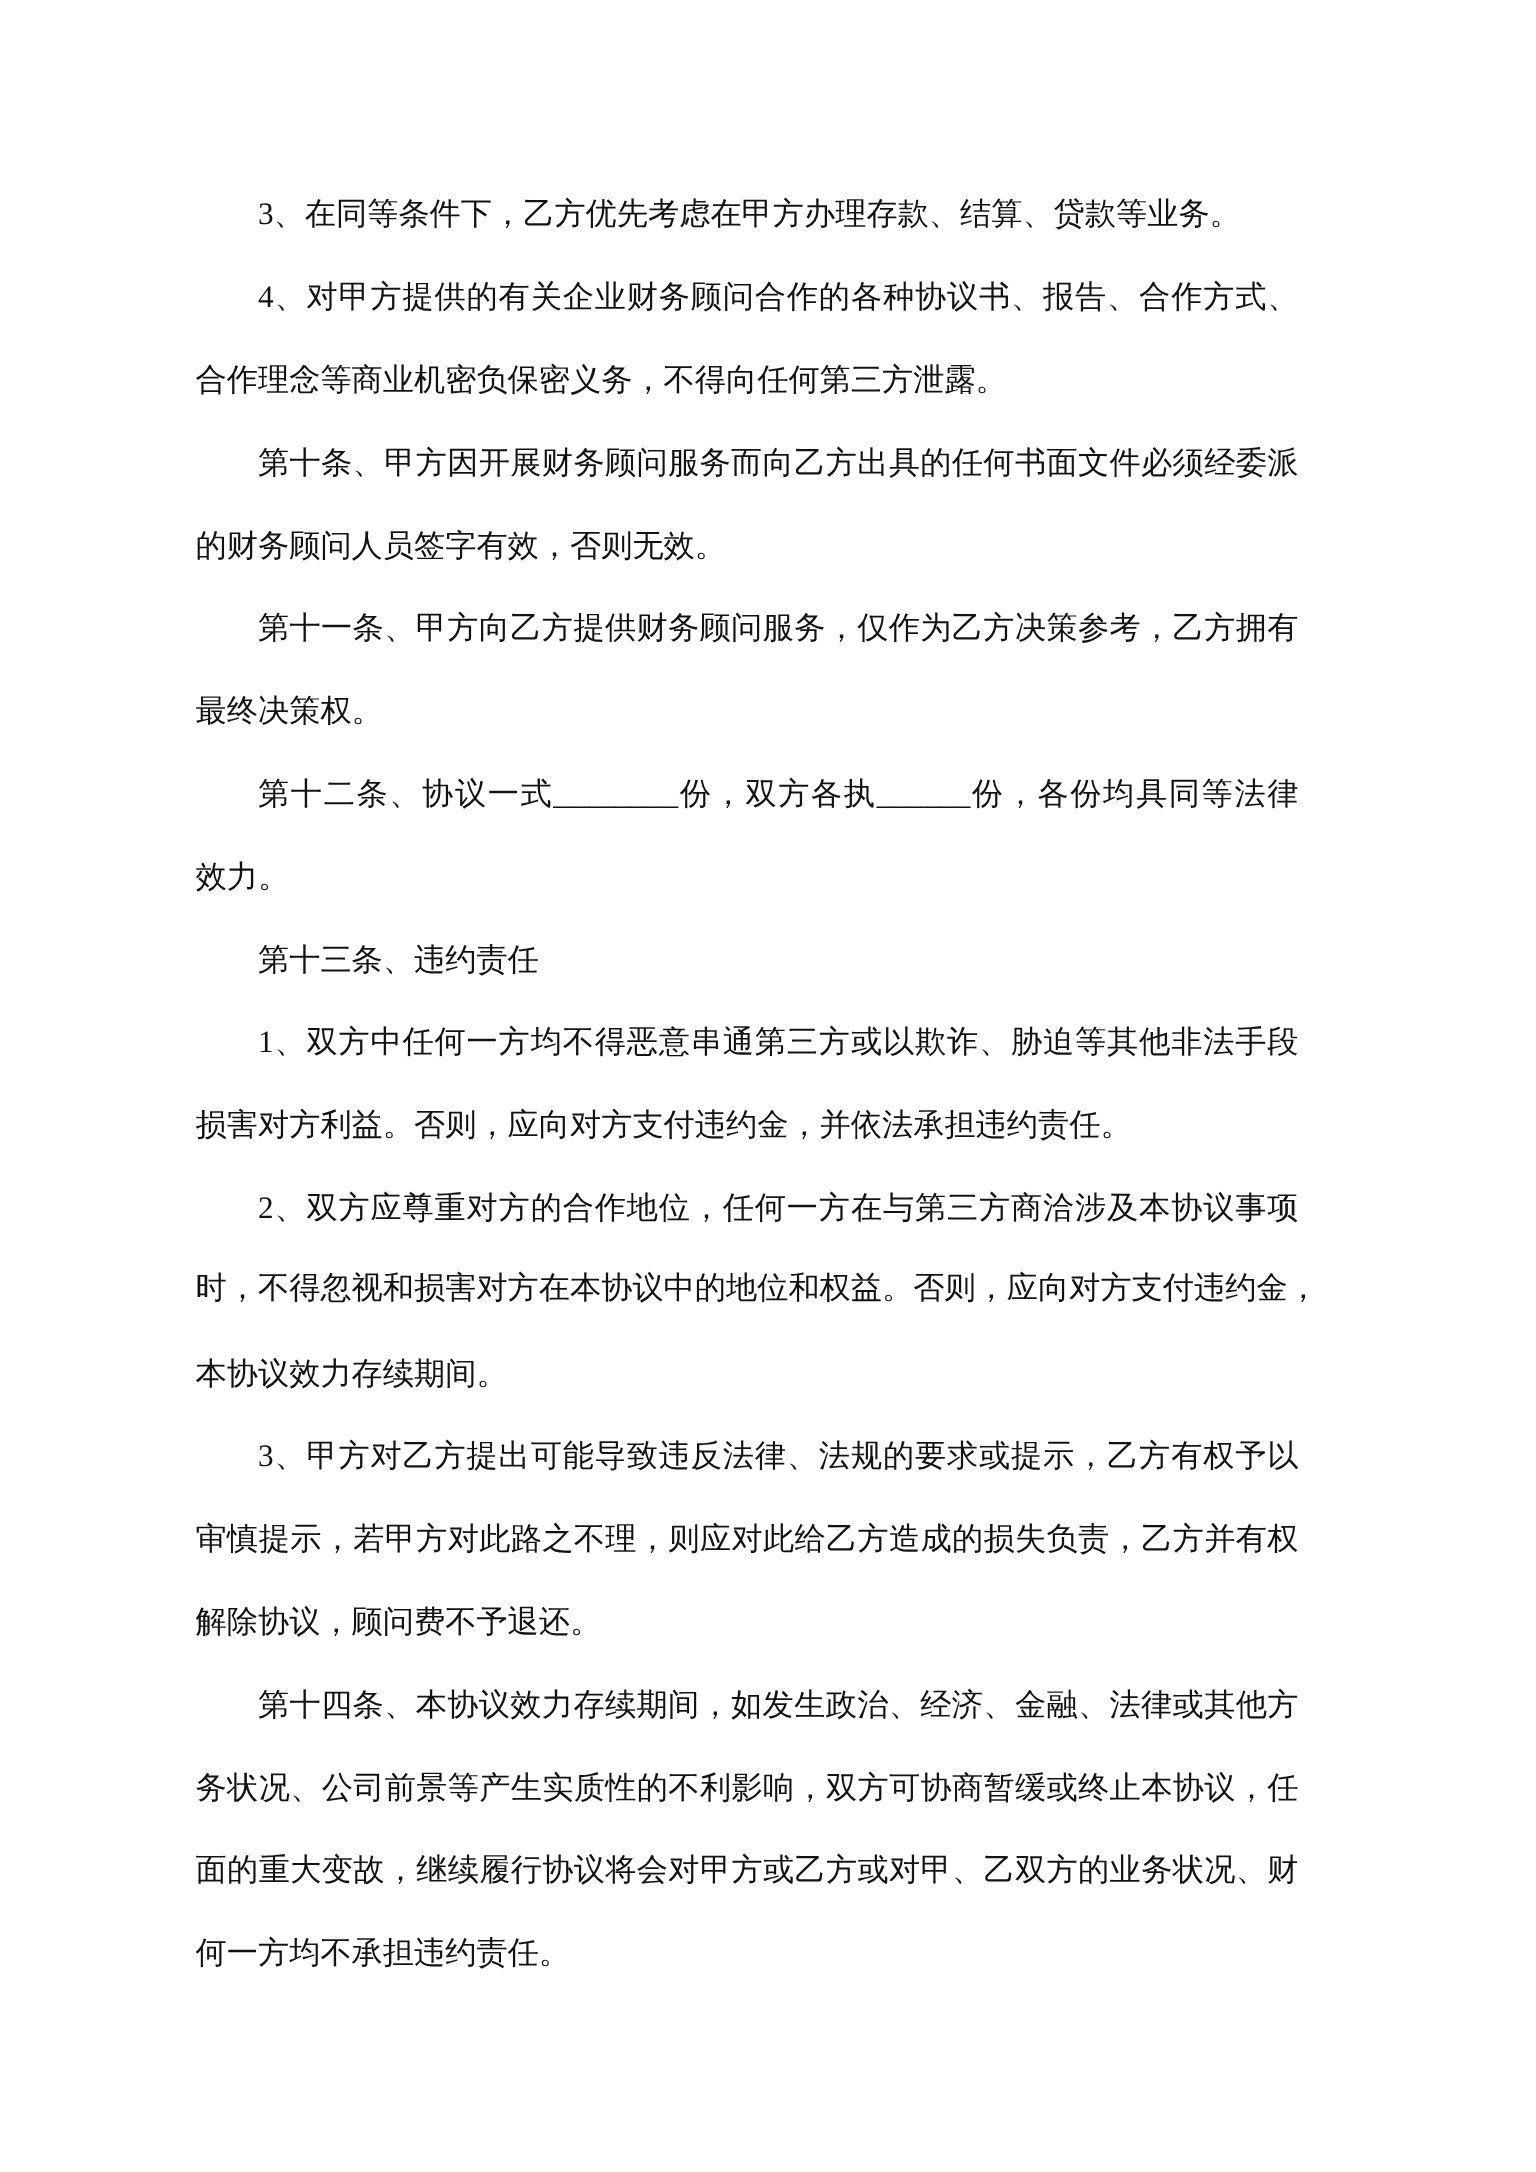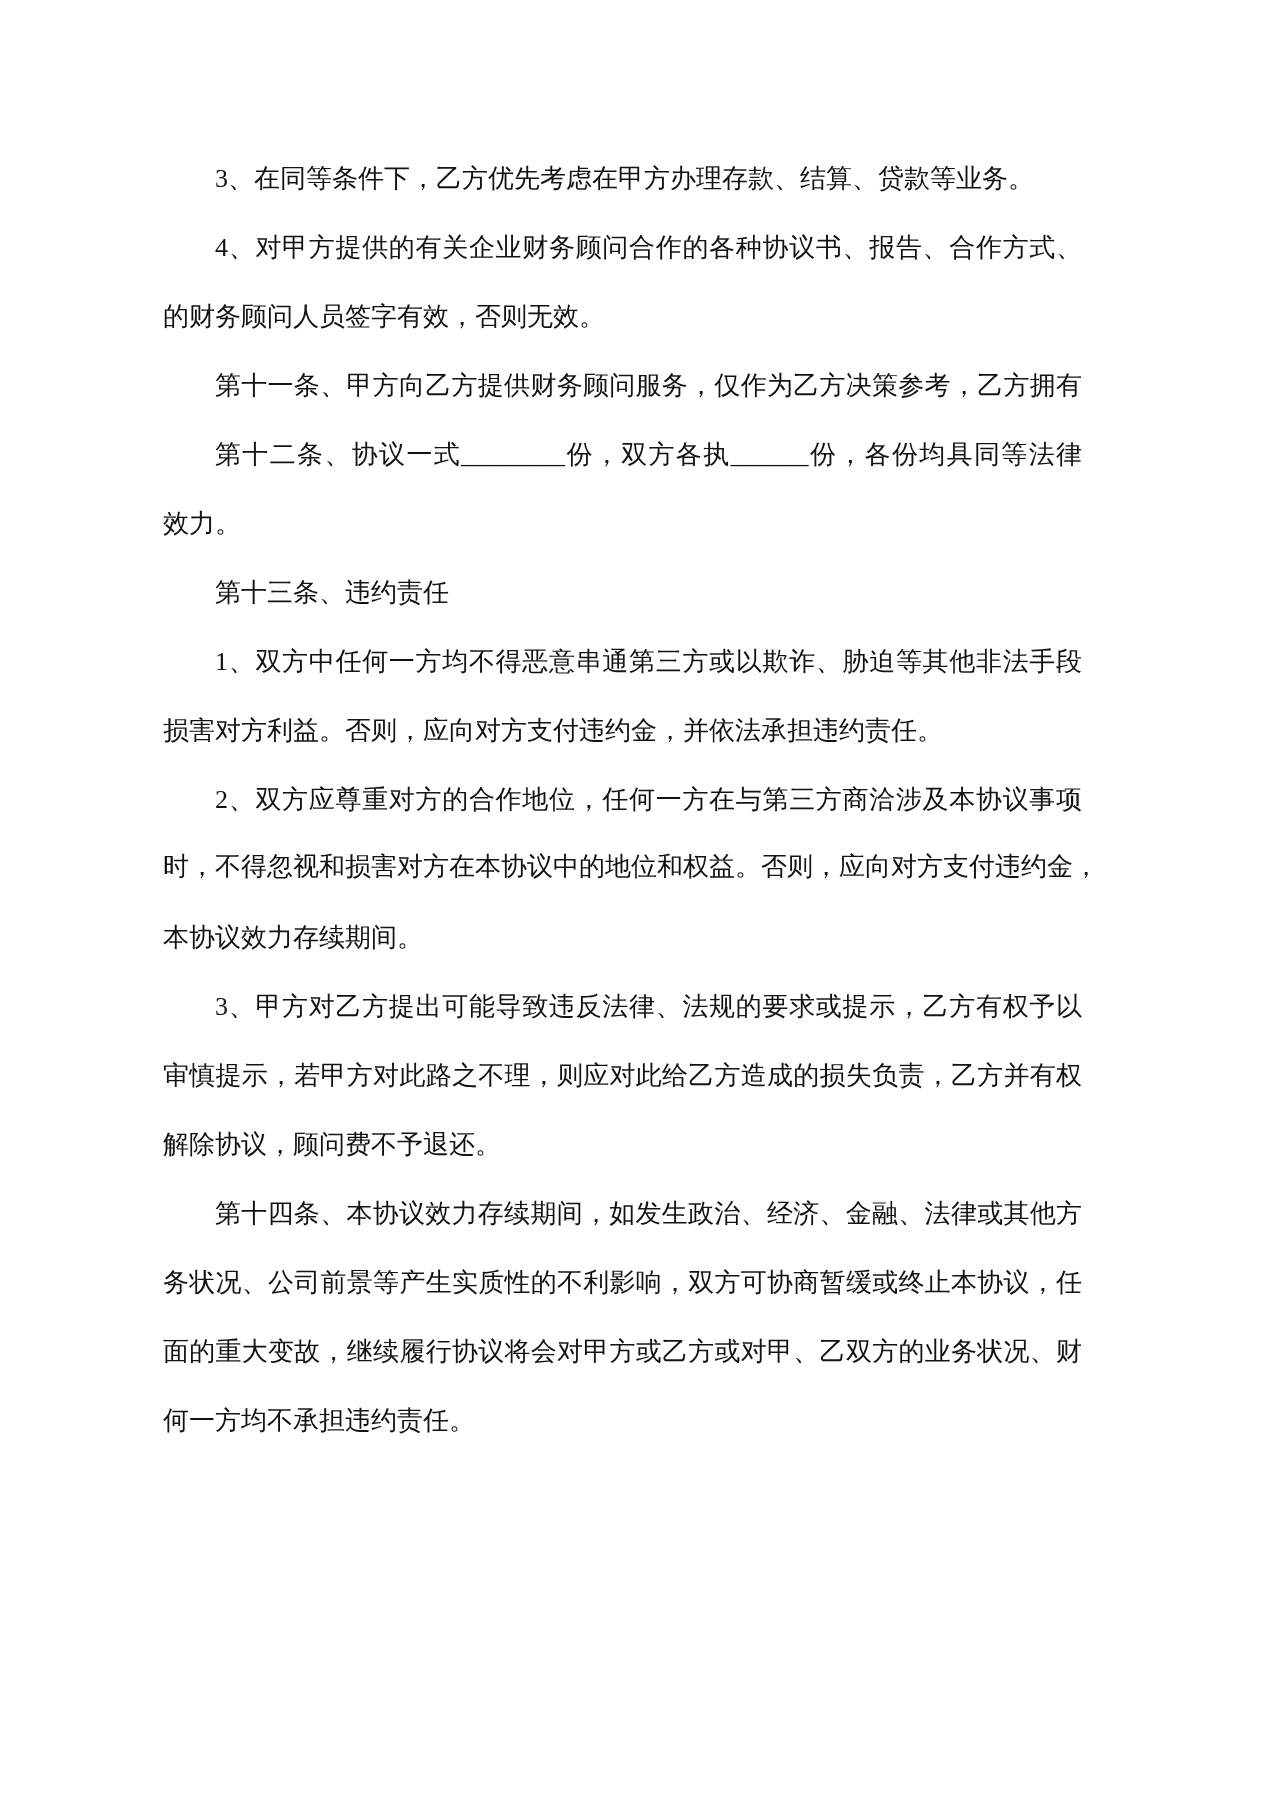--- a/index.html
+++ b/index.html
@@ -51,22 +51,25 @@
     font-family: Liberation Mono, monospace;
   }
 </style>
 </head>
 <body>
 
 <div class="page">
   <div class="doc-body">
       <div class="line indent">3、在同等条件下，乙方优先考虑在甲方办理存款、结算、贷款等业务。</div>
       <div class="line indent full">4、对甲方提供的有关企业财务顾问合作的各种协议书、报告、合作方式、</div>
+      <div class="line">合作理念等商业机密负保密义务，不得向任何第三方泄露。</div>
+      <div class="line indent full">第十条、甲方因开展财务顾问服务而向乙方出具的任何书面文件必须经委派</div>
       <div class="line">的财务顾问人员签字有效，否则无效。</div>
       <div class="line indent full">第十一条、甲方向乙方提供财务顾问服务，仅作为乙方决策参考，乙方拥有</div>
+      <div class="line">最终决策权。</div>
       <div class="line indent full">第十二条、协议一式________份，双方各执______份，各份均具同等法律</div>
       <div class="line">效力。</div>
       <div class="line indent">第十三条、违约责任</div>
       <div class="line indent full">1、双方中任何一方均不得恶意串通第三方或以欺诈、胁迫等其他非法手段</div>
       <div class="line">损害对方利益。否则，应向对方支付违约金，并依法承担违约责任。</div>
       <div class="line indent full">2、双方应尊重对方的合作地位，任何一方在与第三方商洽涉及本协议事项</div>
       <div class="line wide">时，不得忽视和损害对方在本协议中的地位和权益。否则，应向对方支付违约金，</div>
       <div class="line">本协议效力存续期间。</div>
       <div class="line indent full">3、甲方对乙方提出可能导致违反法律、法规的要求或提示，乙方有权予以</div>
       <div class="line full">审慎提示，若甲方对此路之不理，则应对此给乙方造成的损失负责，乙方并有权</div>

